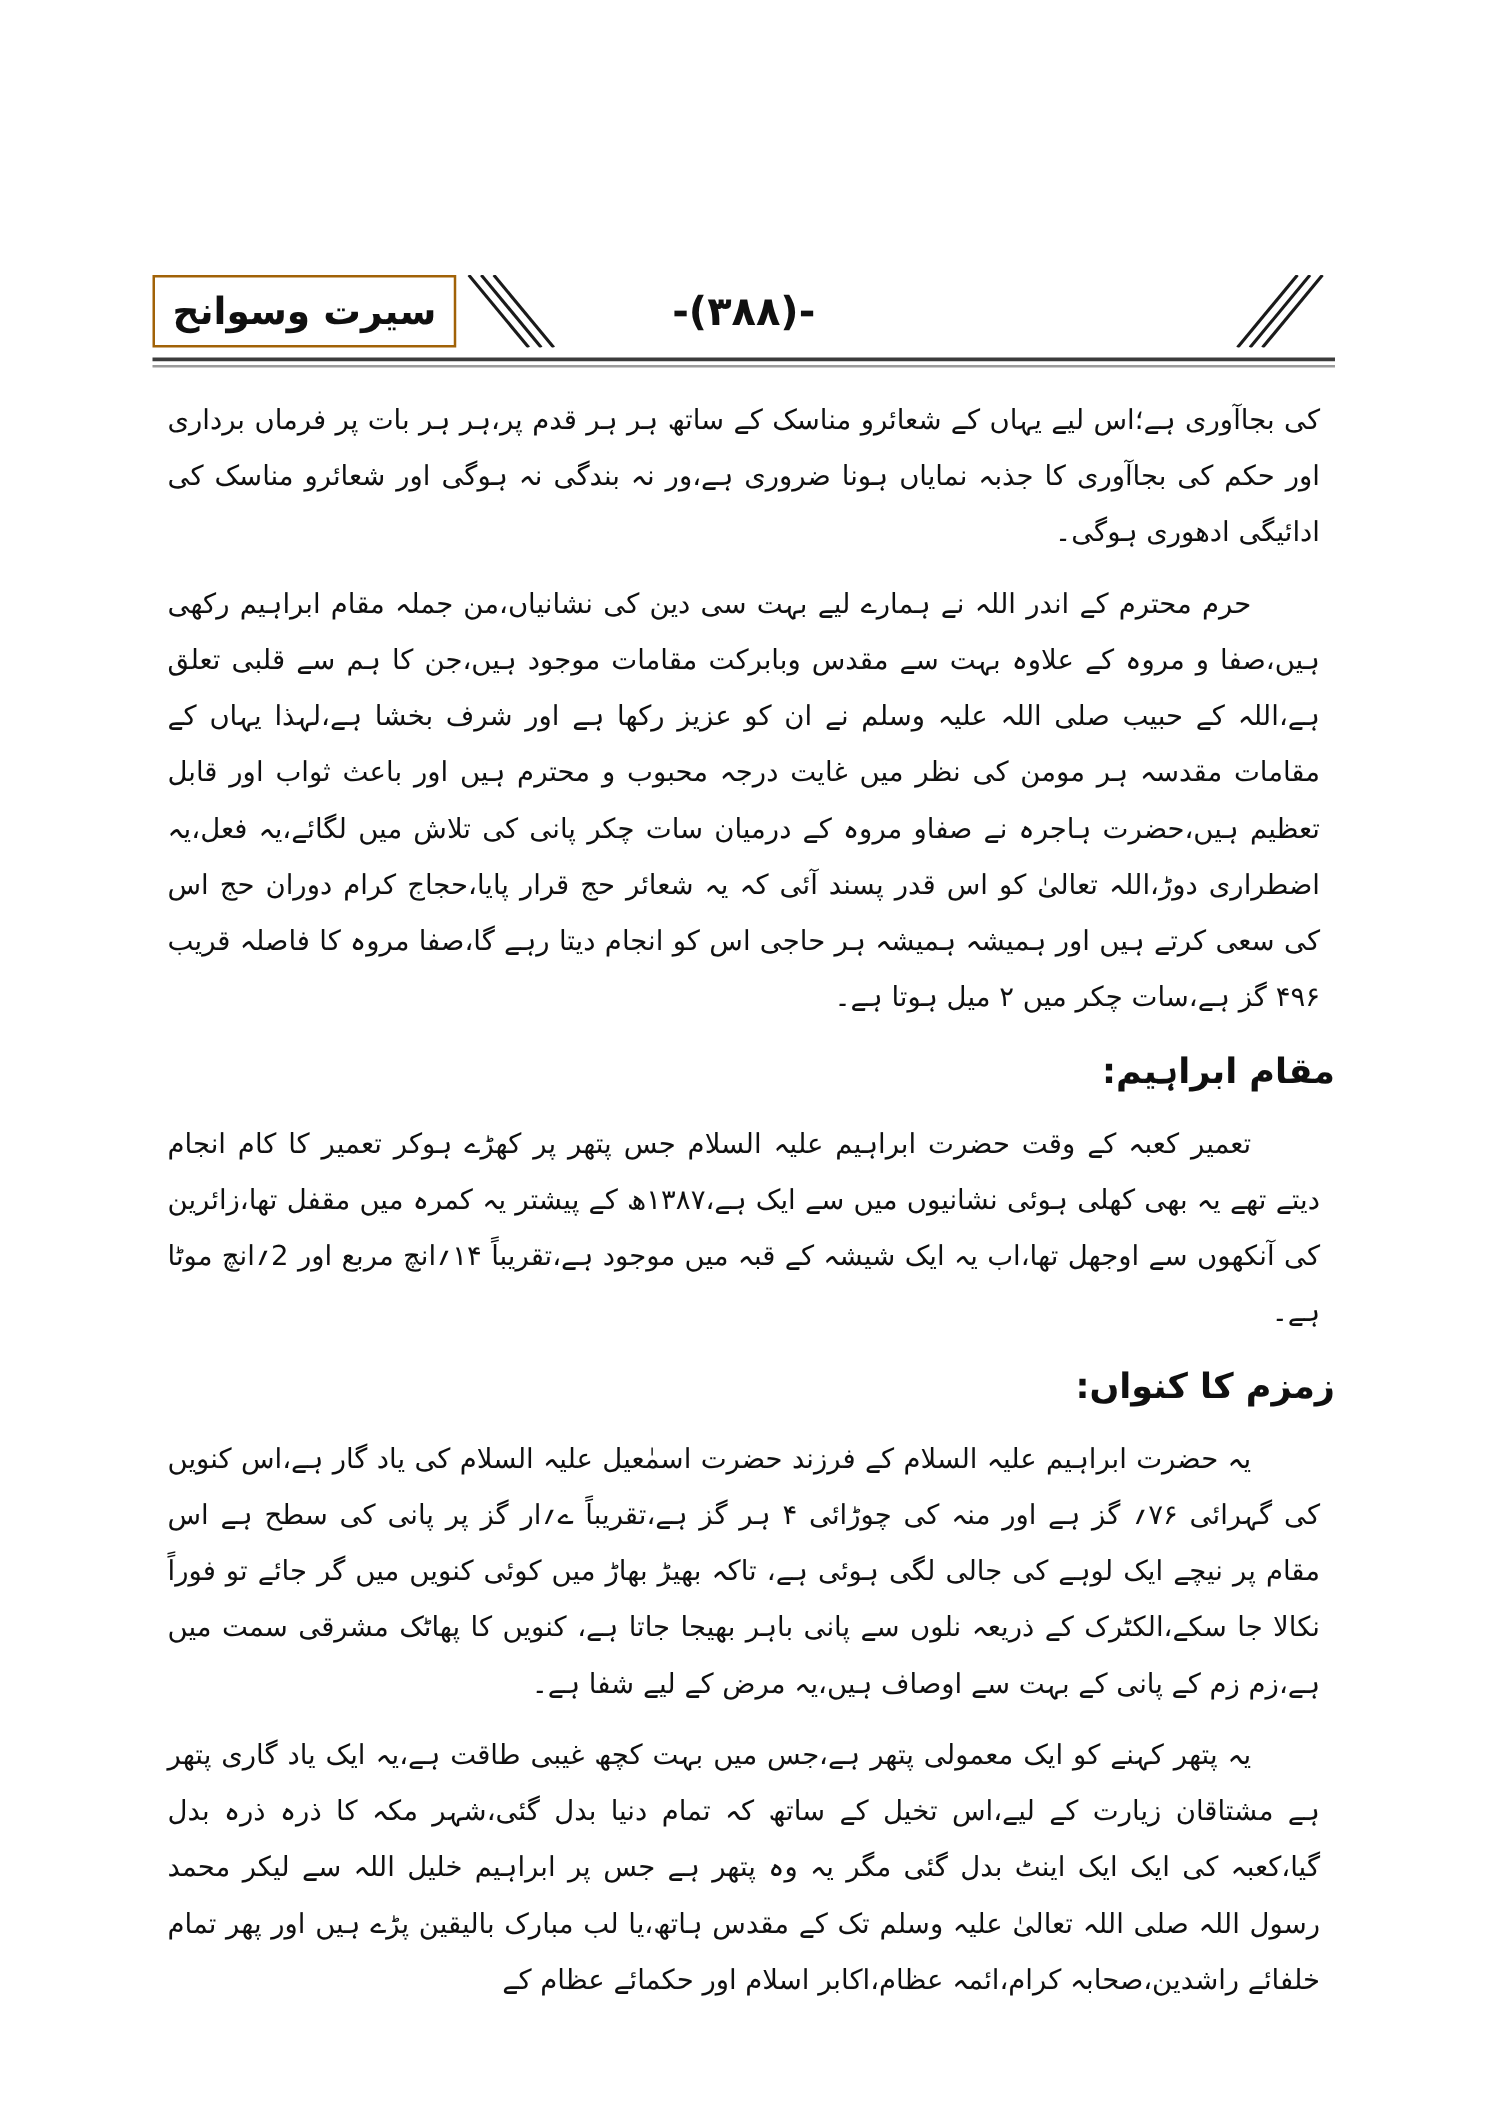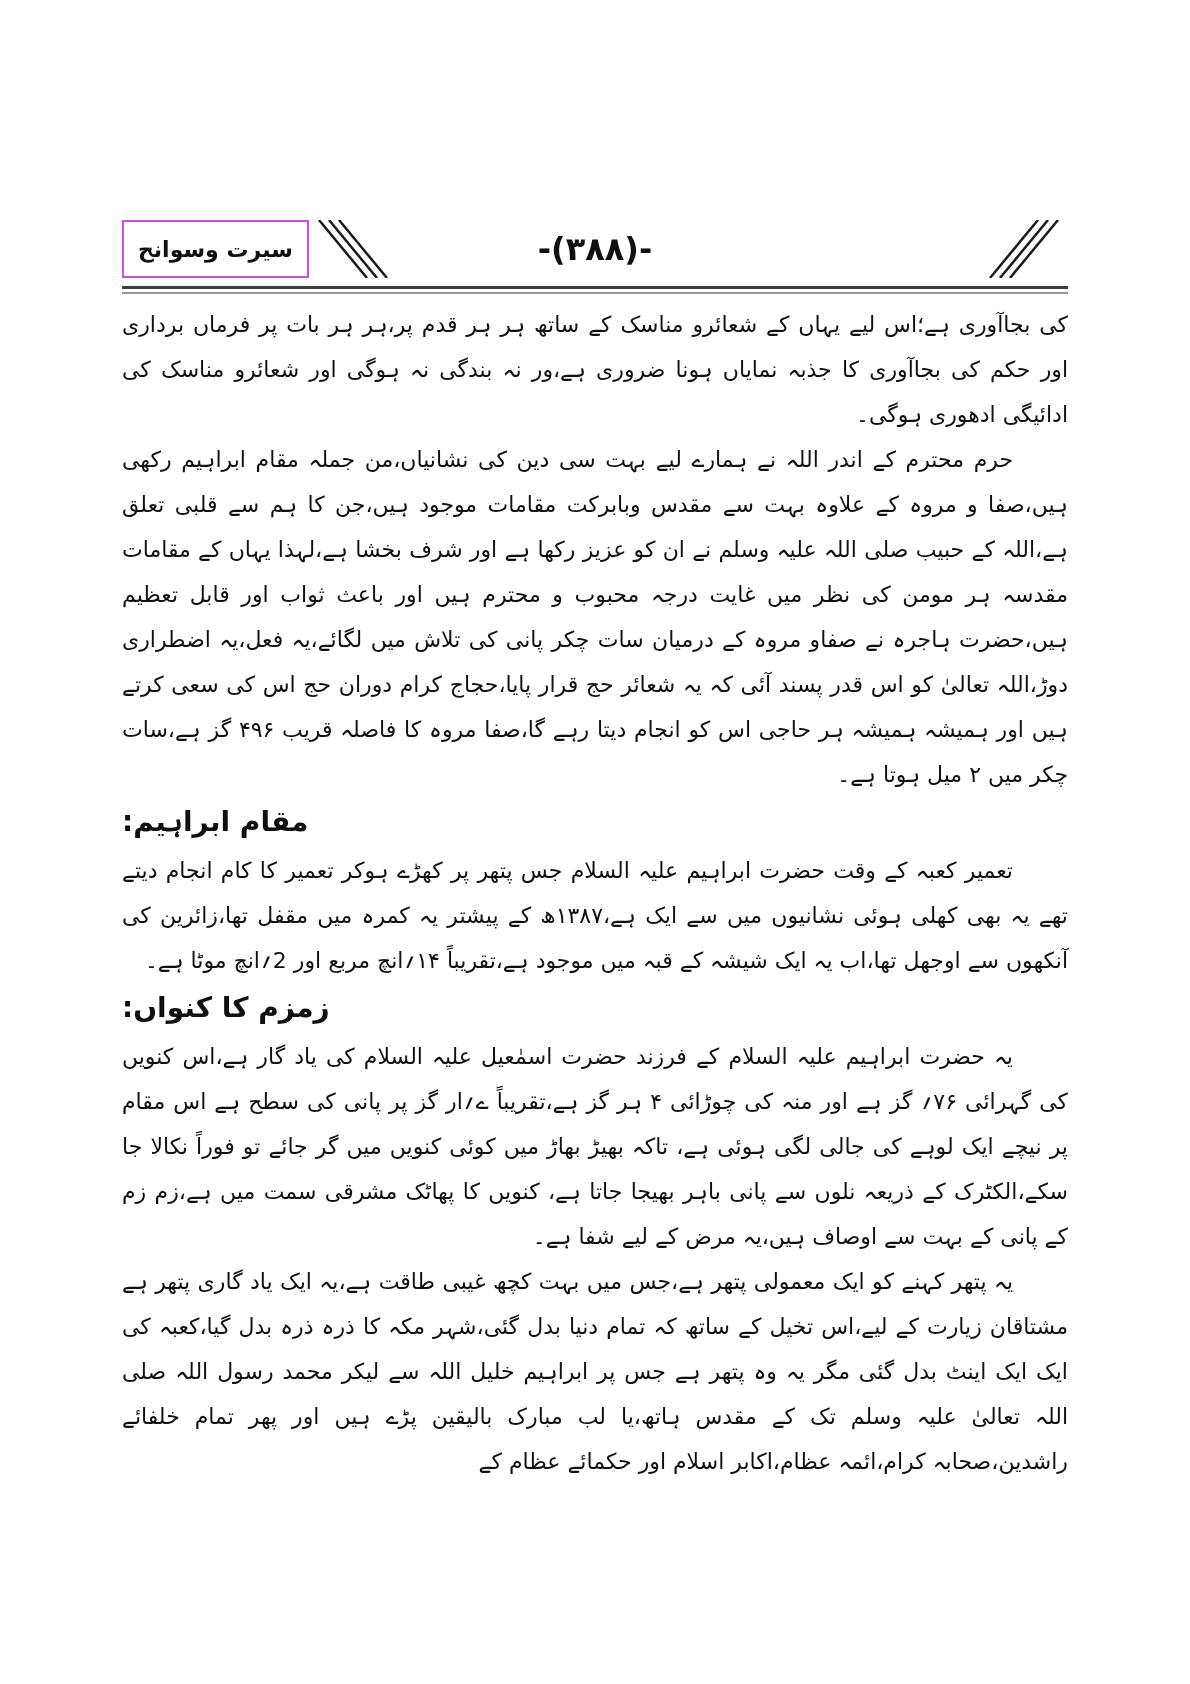--- a/index.html
+++ b/index.html
@@ -10,44 +10,44 @@
   .page{position:absolute;inset:0;background:#fff;}
 
   
   .header{
     position:absolute;top:220px;left:122px;width:946px;height:62px;
   }
   .hdr-group{position:absolute;top:0;height:58px;display:flex;align-items:stretch;}
   .hdr-group.right{right:0;}
   .hdr-group.left{left:0;}
   .hdr-box{
-    border:2px solid #d946ef;display:flex;align-items:center;justify-content:center;
-    padding:12px 14px;font-weight:bold;font-size:22px;white-space:nowrap;
+    border:2px solid #a16207;display:flex;align-items:center;justify-content:center;
+    padding:12px 14px;font-weight:bold;font-size:30px;white-space:nowrap;
     direction:rtl;
   }
   .hatch{display:block;}
   .page-number{
     position:absolute;top:10px;left:50%;transform:translateX(-50%);
     font-size:32px;font-weight:bold;letter-spacing:1px;direction:ltr;white-space:nowrap;
   }
   .double-rule{
     position:absolute;top:66px;left:0;width:946px;height:3px;
     border-top:3px solid #3c3c3c;border-bottom:2px solid #9a9a9a;background:#fff;
   }
 
   
   .body-text{
     position:absolute;top:302px;left:122px;width:946px;
     direction:rtl;text-align:justify;
     font-size:22px;line-height:45px;
   }
-  .body-text p{margin:0;text-indent:55px;}
+  .body-text p{margin:12px;text-indent:55px;}
   .body-text p.cont{text-indent:0;}
   .sec-heading{
-    font-size:28px;font-weight:bold;text-align:left;
+    font-size:28px;font-weight:bold;text-align:right;
     margin:1px 0 2px 0;line-height:48px;direction:rtl;
   }
 </style>
 </head>
 <body>
 
 <div class="page">
 
   <div class="header">
 

